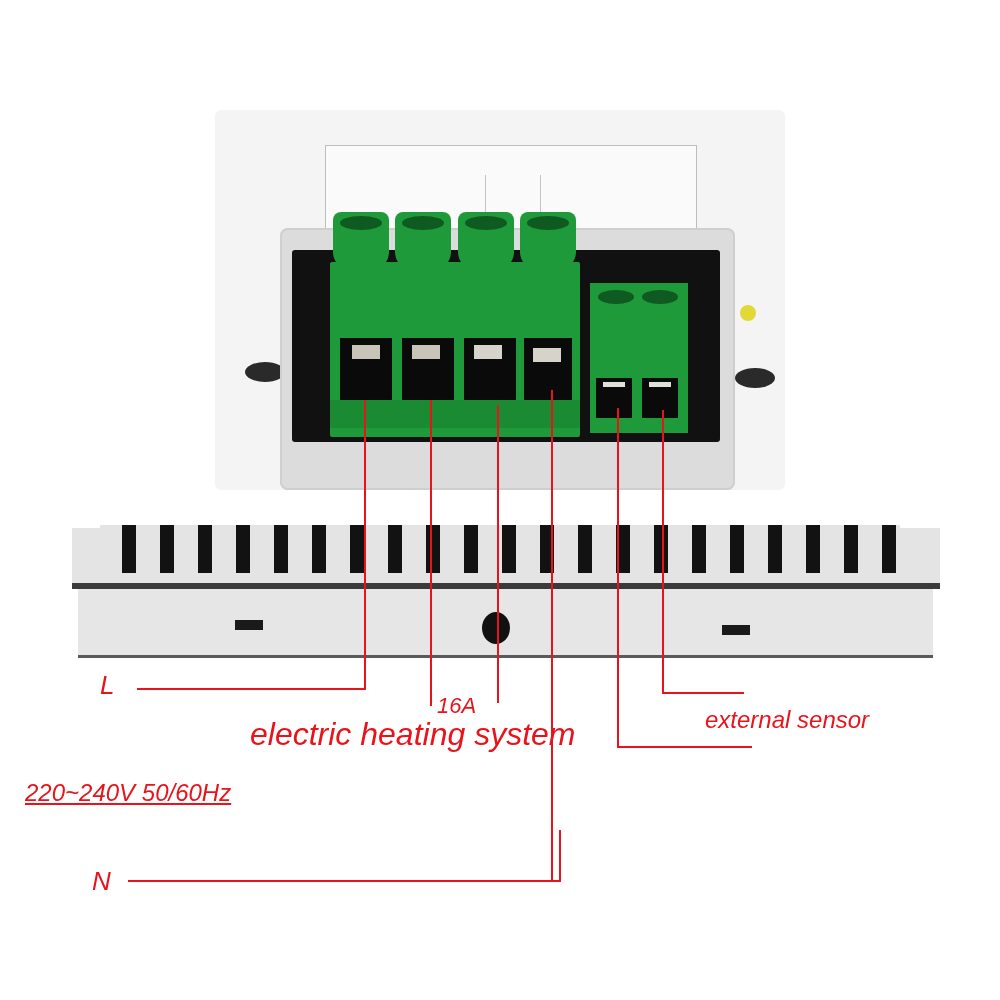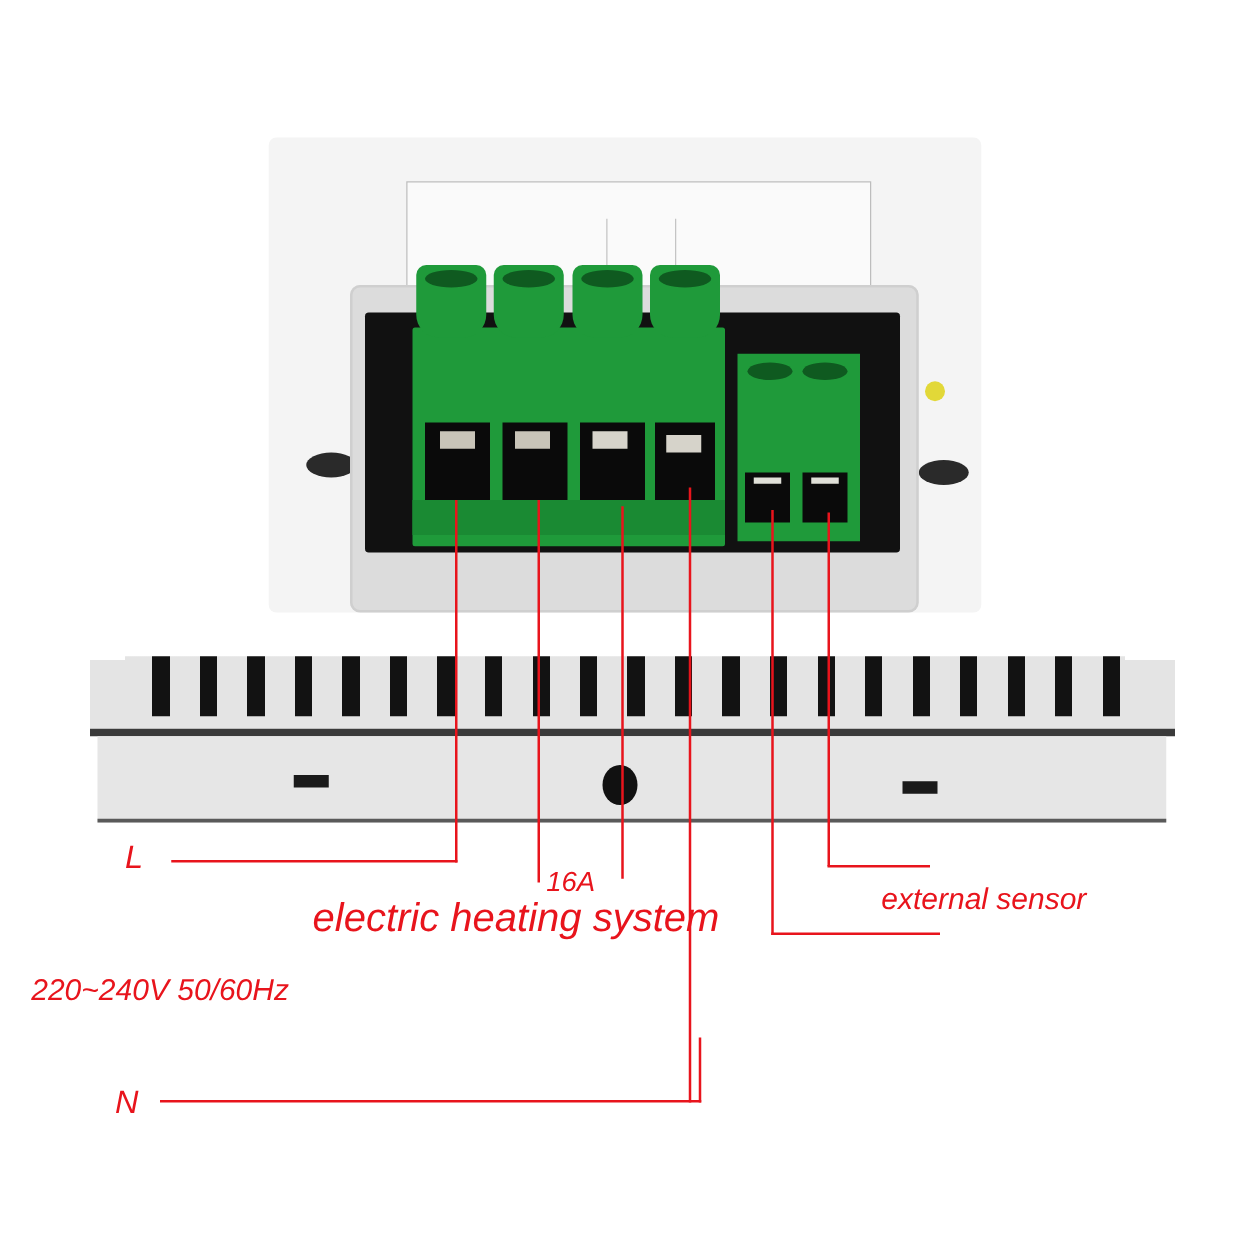--- a/index.html
+++ b/index.html
@@ -73,14 +73,14 @@
 
 <div class="wire" style="left:617px;top:408px;width:2px;height:340px;"></div>
 <div class="wire" style="left:617px;top:746px;width:135px;height:2px;"></div>
 <div class="wire" style="left:662px;top:410px;width:2px;height:283px;"></div>
 <div class="wire" style="left:662px;top:692px;width:82px;height:2px;"></div>
 
 <div class="label" style="left:100px;top:670px;font-size:26px;">L</div>
 <div class="label" style="left:437px;top:693px;font-size:22px;text-align:right;">16A</div>
 <div class="label" style="left:250px;top:716px;font-size:32px;">electric heating system</div>
 <div class="label" style="left:705px;top:706px;font-size:24px;">external sensor</div>
-<div class="label" style="left:25px;top:779px;font-size:24px;">220~240V 50/60Hz</div>
+<div class="label" style="left:25px;top:779px;font-size:24px;text-decoration:underline;">220~240V 50/60Hz</div>
 <div class="label" style="left:92px;top:866px;font-size:26px;">N</div>
 
 </body></html>

